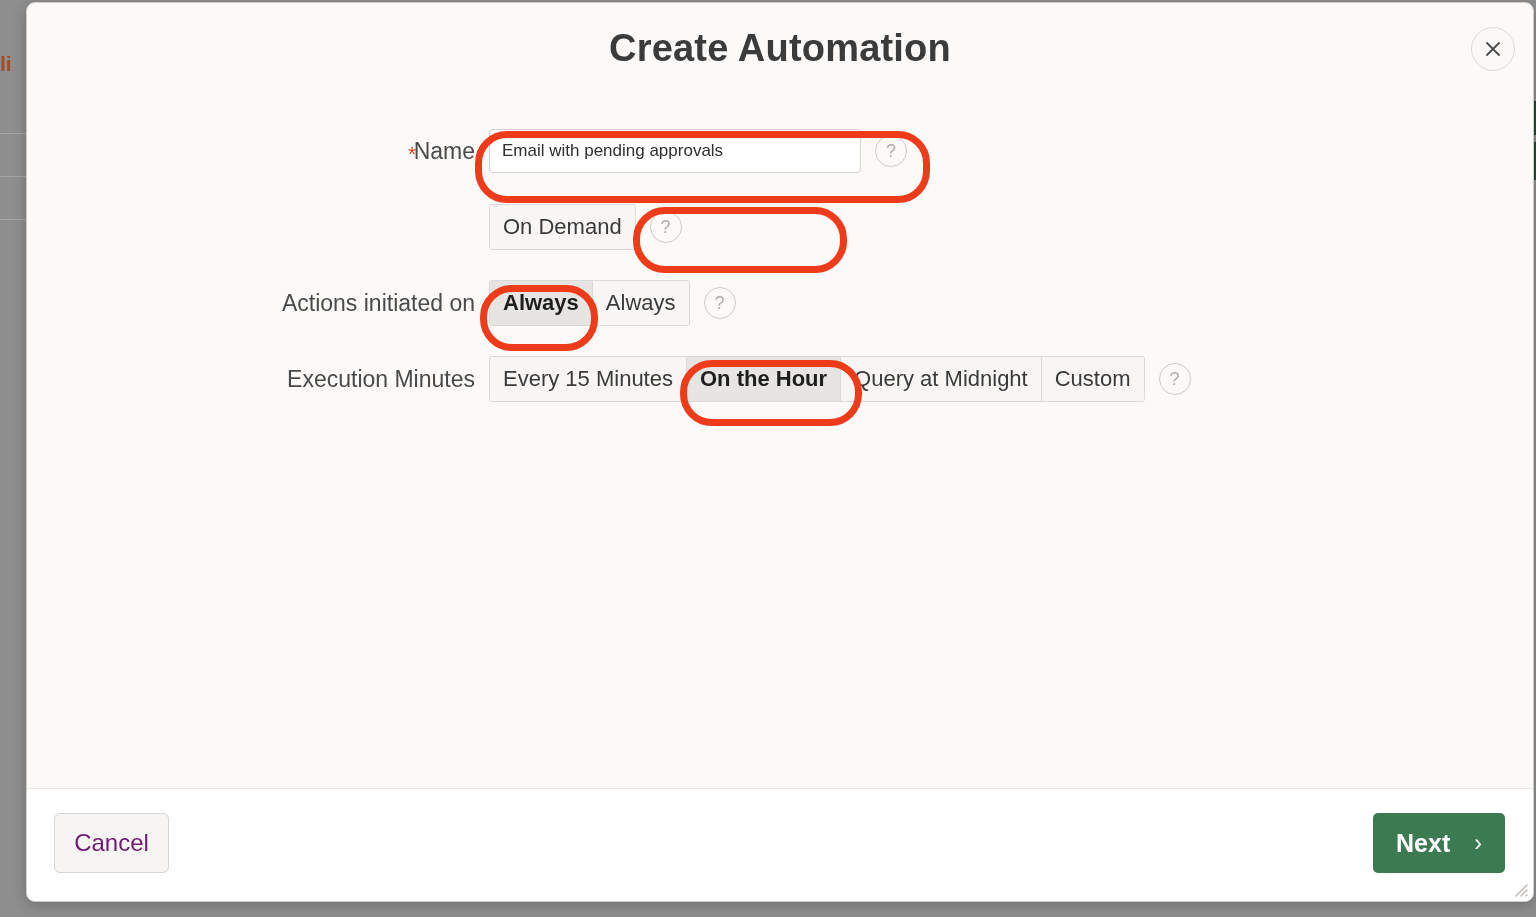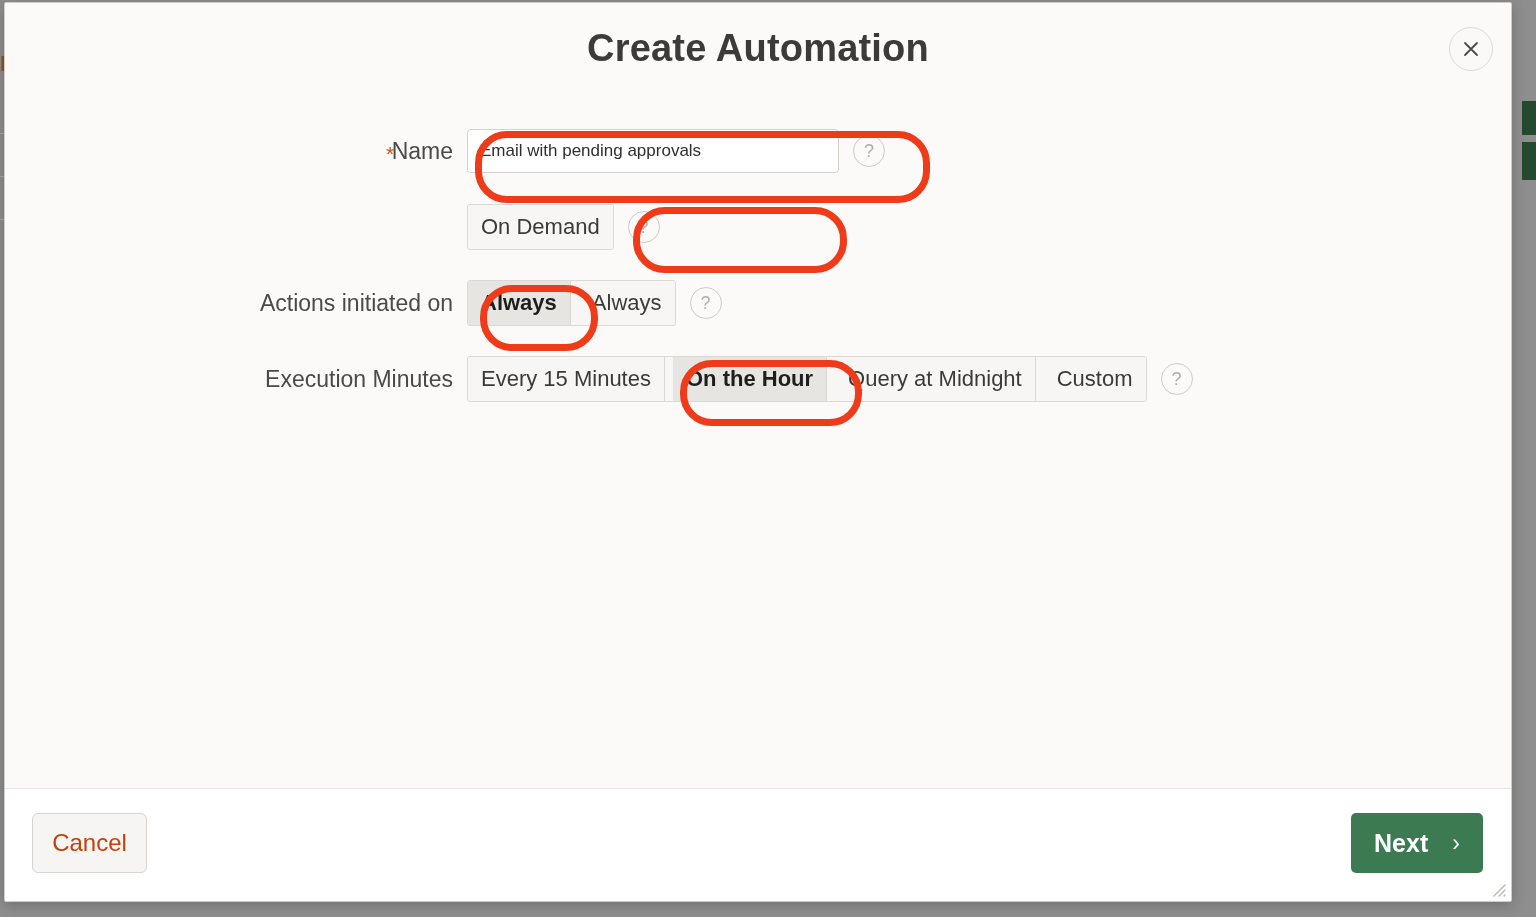--- a/index.html
+++ b/index.html
@@ -41,27 +41,27 @@
   .bg-green-chip {
     position: absolute;
     right: 0px;
     width: 14px;
     background: #25492f;
   }
 
   
   #dialog {
     position: absolute;
-    left: 4px;
+    left: 26px;
     top: 2px;
     width: 1508px;
     height: 900px;
     background: #fbfaf8;
     border: 1px solid #cfcdc9;
-    border-radius: 2px;
+    border-radius: 9px;
     box-shadow: 0 3px 14px rgba(0,0,0,0.22);
     box-sizing: border-box;
     overflow: hidden;
   }
 
   .dialog-title {
     position: absolute;
     left: 0;
     right: 0;
     top: 24px;
@@ -141,21 +141,20 @@
 
   
   .seg-group {
     display: flex;
     align-items: stretch;
     height: 44px;
     border: 1px solid #dcd9d4;
     border-radius: 3px;
     background: #f7f6f4;
     overflow: hidden;
-    gap: 8px;
   }
   .seg {
     display: flex;
     align-items: center;
     padding: 0 13px;
     font-size: 22px;
     color: #3a3a3a;
     background: #f7f6f4;
     border-right: 1px solid #dcd9d4;
     cursor: pointer;
@@ -198,21 +197,21 @@
     position: absolute;
     left: 27px;
     top: 24px;
     width: 115px;
     height: 60px;
     border: 1px solid #d8d5d0;
     border-radius: 6px;
     background: #f6f5f3;
     font-family: "Liberation Sans", sans-serif;
     font-size: 24px;
-    color: #c2410c;
+    color: #701a75;
     cursor: pointer;
   }
   .btn-next {
     position: absolute;
     right: 28px;
     top: 24px;
     width: 132px;
     height: 60px;
     border: none;
     border-radius: 5px;

